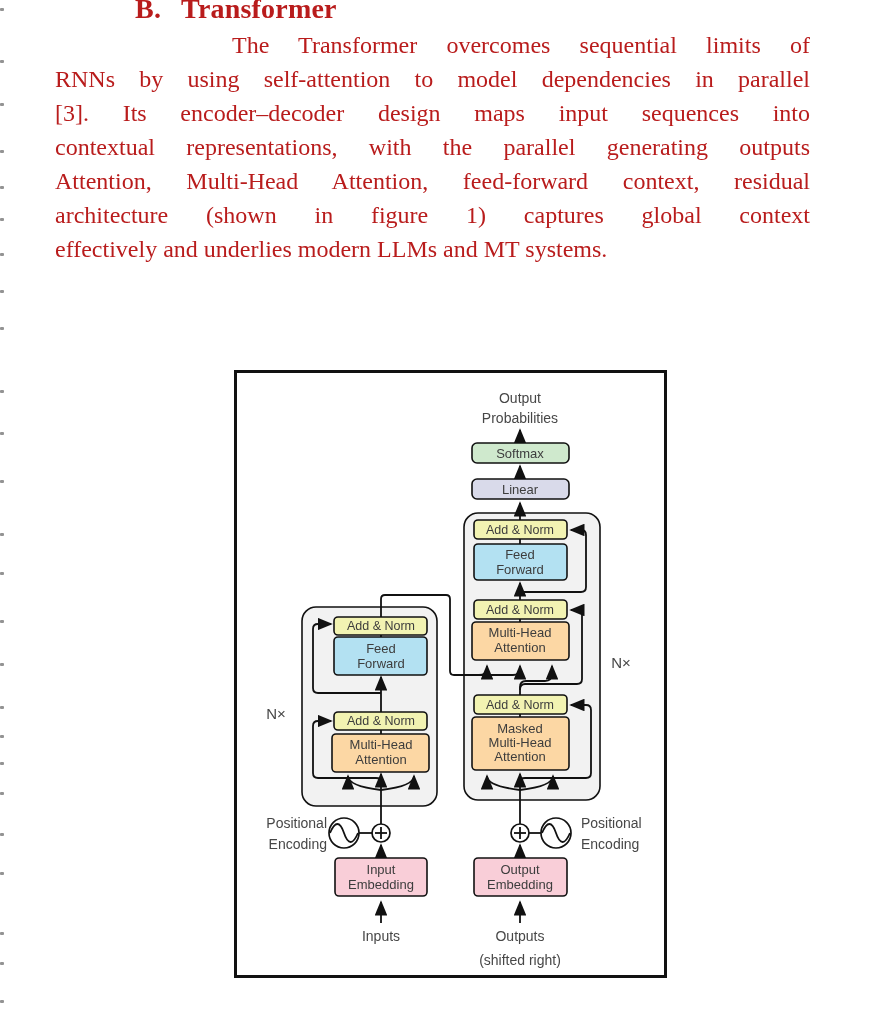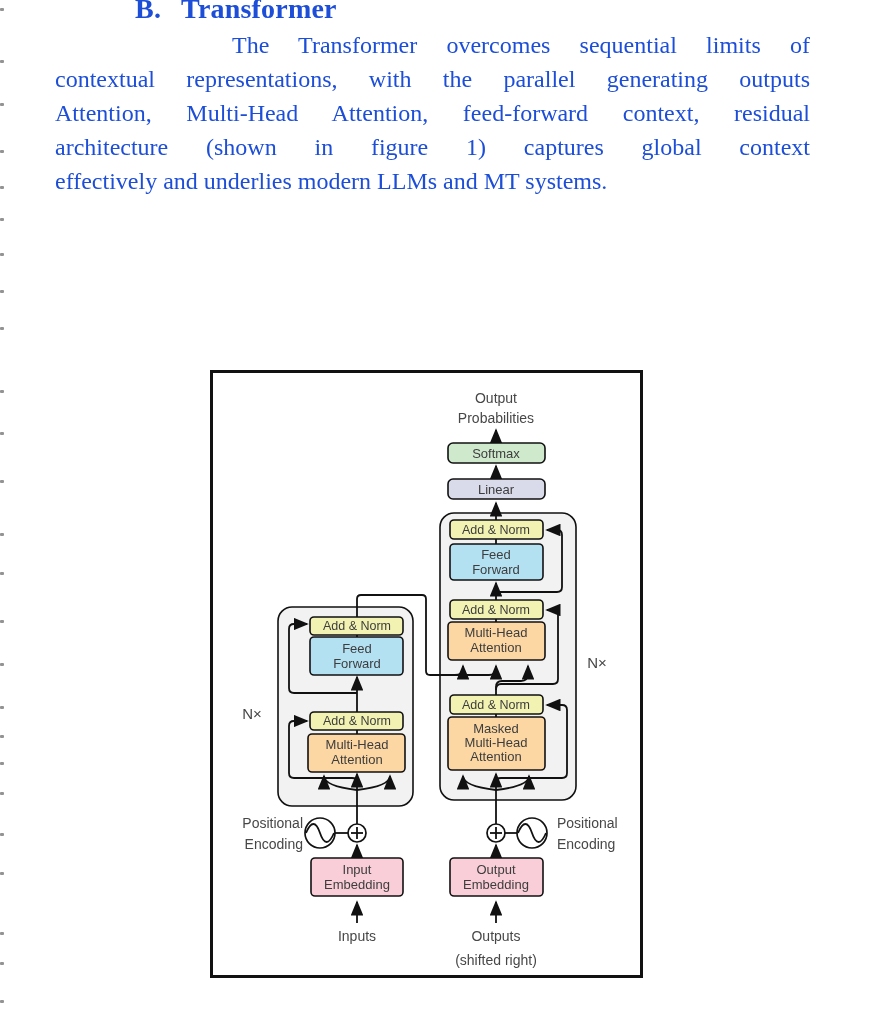--- a/index.html
+++ b/index.html
@@ -1,32 +1,32 @@
 <!DOCTYPE html>
 <html><head>
 <meta charset="utf-8">
 <style>
   html,body{margin:0;padding:0;background:#fff;}
   #page{position:relative;width:874px;height:1009px;background:#ffffff;overflow:hidden;
-        font-family:"Liberation Serif", serif;color:#1d4ed8;}
+        font-family:"Liberation Serif", serif;color:#b91c1c;}
 
   
   #heading{position:absolute;left:135px;top:-7px;font-weight:bold;font-size:28px;
            letter-spacing:.2px;white-space:nowrap;}
   #heading .hnum{margin-right:20px;}
 
   
   #para{position:absolute;left:55px;top:28px;width:755px;font-size:24px;}
   .tline{height:34px;line-height:34px;text-align:justify;text-align-last:justify;
          white-space:normal;overflow:visible;}
   .tline.first{padding-left:177px;}
   .tline.last{text-align-last:left;}
 
   
-  #figure{position:absolute;left:210px;top:370px;width:433px;height:608px;}
+  #figure{position:absolute;left:234px;top:370px;width:433px;height:608px;}
   #figure svg{display:block;width:433px;height:608px;}
   svg text{font-family:"Liberation Sans", sans-serif;fill:#3d3d3d;}
   .boxlbl{font-size:13px;}
   .anlbl{font-size:12.5px;}
   .toplbl{font-size:14px;fill:#474747;}
   .outlbl{font-size:14px;fill:#474747;}
   .nx{font-size:15px;fill:#474747;}
   .wire{stroke:#111;stroke-width:1.8;fill:none;}
   .bx{stroke:#111;stroke-width:1.6;}
   .stack{fill:#f2f2f2;stroke:#111;stroke-width:1.6;}
@@ -38,20 +38,22 @@
 <body>
 
 <div id="page">
 
   <div id="heading">
     <span class="hnum">B.</span><span>Transformer</span>
   </div>
 
   <div id="para">
     <div class="tline first">The Transformer overcomes sequential limits of</div>
+    <div class="tline">RNNs by using self-attention to model dependencies in parallel</div>
+    <div class="tline">[3]. Its encoder–decoder design maps input sequences into</div>
     <div class="tline">contextual representations, with the parallel generating outputs</div>
     <div class="tline">Attention, Multi-Head Attention, feed-forward context, residual</div>
     <div class="tline">architecture (shown in figure 1) captures global context</div>
     <div class="tline last">effectively and underlies modern LLMs and MT systems.</div>
   </div>
 
   <div id="figure">
     <svg viewBox="0 0 433 608" xmlns="http://www.w3.org/2000/svg">
       <defs>
         <marker id="ah" markerWidth="9" markerHeight="7" refX="7.5" refY="3.5" orient="auto">

